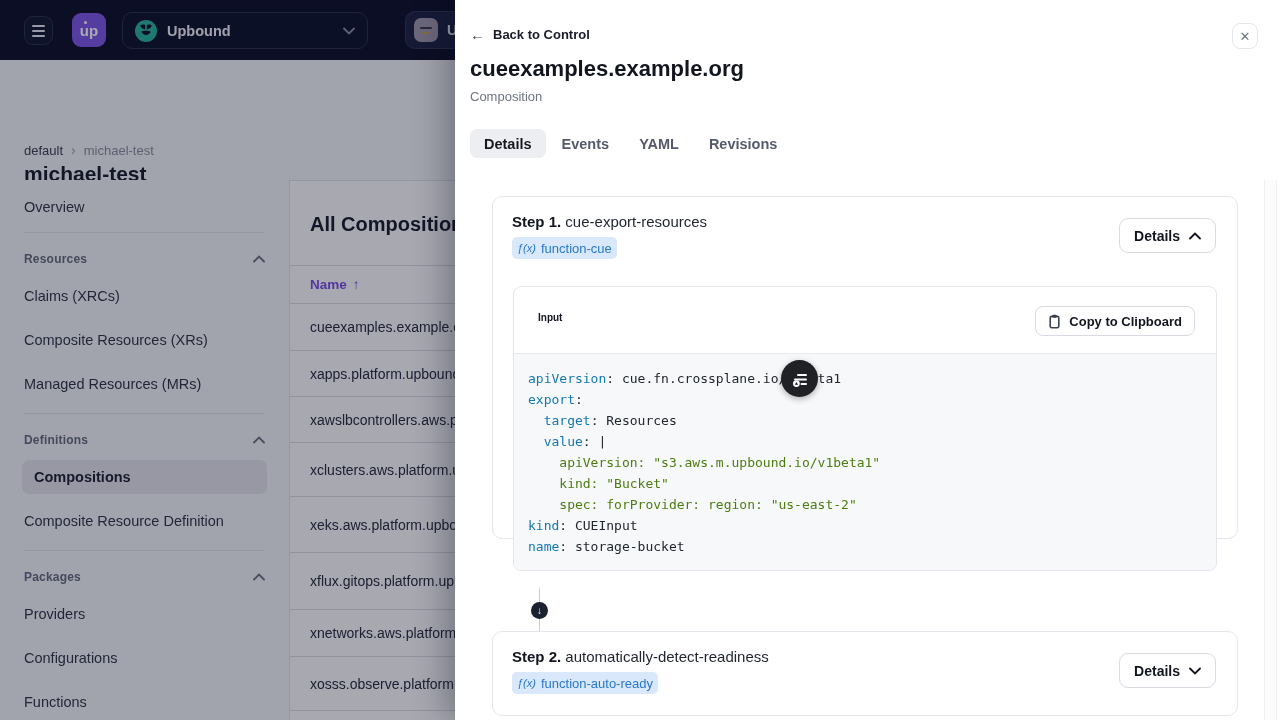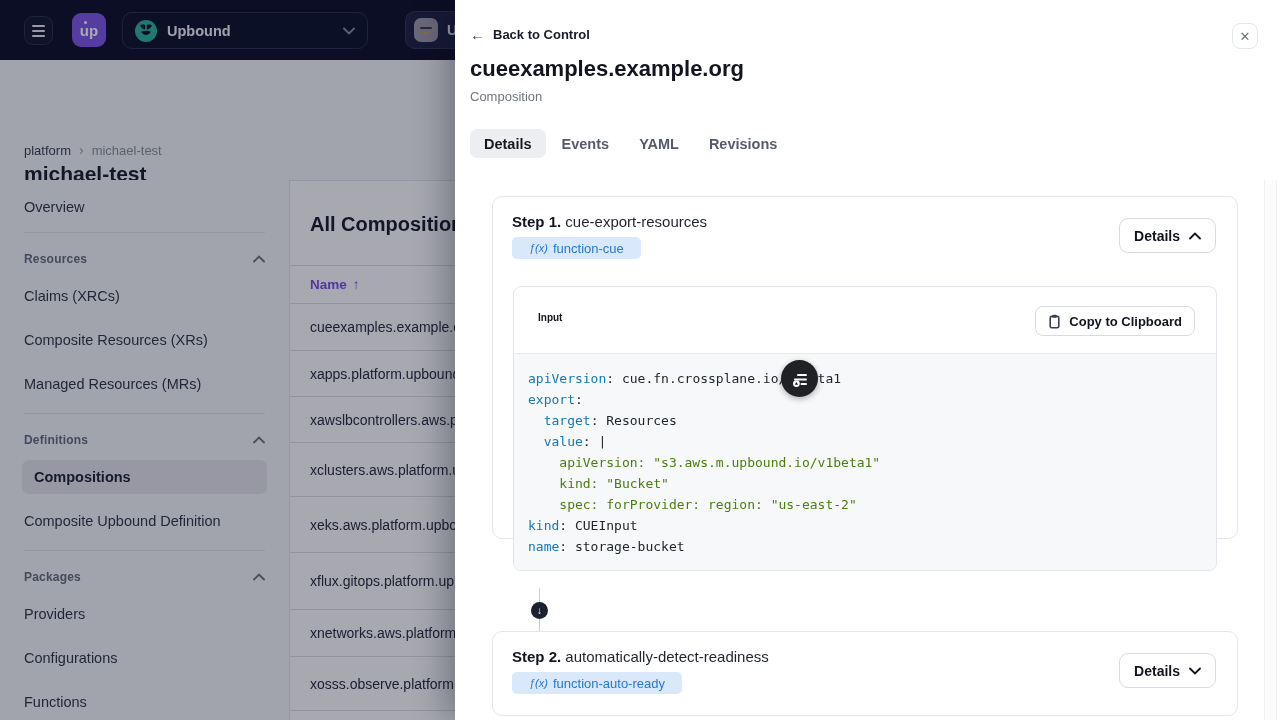--- a/index.html
+++ b/index.html
@@ -52,21 +52,21 @@
   .panel-sub { position:absolute; left:15px; top:89px; font-size:13px; color:#6E7480; }
   .tabs { position:absolute; left:15px; top:129px; display:flex; }
   .tab { height:29px; padding:0 14px; margin-right:2px; display:flex; align-items:center; border-radius:7px; font-size:14.5px; font-weight:600; color:#555B6A; cursor:pointer; }
   .tab.active { background:#EDEEF1; color:#15181F; font-weight:bold; }
 
   .step-card { position:absolute; left:37px; width:746px; background:#fff; border:1px solid #E4E6EB; border-radius:10px; }
   #step1 { top:196px; height:343px; }
   #step2 { top:631px; height:85px; }
   .step-title { position:absolute; left:19px; top:16px; font-size:15px; color:#1F2430; }
   .step-title b { color:#12151F; }
-  .fn-badge { position:absolute; left:19px; top:40px; height:22px; display:inline-flex; align-items:center; gap:5px; background:#D9E9FB; border-radius:5px; padding:0 17px; font-size:13px; color:#2878CC; cursor:pointer; }
+  .fn-badge { position:absolute; left:19px; top:40px; height:22px; display:inline-flex; align-items:center; gap:5px; background:#D9E9FB; border-radius:5px; padding:0 5px; font-size:13px; color:#2878CC; cursor:pointer; }
   .fn-badge .fx { font-size:11px; font-style:italic; }
   .details-btn { position:absolute; right:21px; top:21px; height:35px; padding:0 14px; border:1px solid #D8DBE1; border-radius:9px; background:#fff; display:flex; align-items:center; gap:9px; font-size:14px; font-weight:bold; color:#12151F; cursor:pointer; }
 
   .inner-card { position:absolute; left:20px; top:89px; width:704px; height:285px; border:1px solid #E4E6EB; border-radius:8px; background:#fff; }
   .inner-head { position:absolute; left:0; right:0; top:0; height:67px; border-bottom:1px solid #E8EAEE; }
   .inner-title { position:absolute; left:24px; top:25px; font-size:10px; font-weight:bold; color:#12151F; }
   .copy-btn { position:absolute; right:21px; top:19px; height:30px; padding:0 12px; border:1px solid #D8DBE1; border-radius:8px; background:#fff; display:flex; align-items:center; gap:8px; font-size:13px; font-weight:bold; color:#12151F; cursor:pointer;text-align:center; }
   .code-block { position:absolute; left:0; right:0; top:67px; bottom:0; background:#F6F8F9; border-radius:0 0 8px 8px; padding:14px 0 0 14px; font-family:"DejaVu Sans Mono",monospace; font-size:13px; overflow:hidden; }
   .code-line { height:21px; line-height:21px; white-space:pre; }
   .c-key { color:#1478B4; }
@@ -112,21 +112,21 @@
       <span class="avatar-sq">
           <i></i>
           <em></em>
         </span>
       <span class="acct-label">U</span>
     </div>
   </header>
 
   <div class="page-head">
     <div class="crumbs">
-      <span>platform</span>
+      <span>default</span>
       <span class="sep">›</span>
       <span class="current">michael-test</span>
     </div>
     <div class="page-title">michael-test</div>
     <div class="page-sub">Control Plane</div>
   </div>
 
   <aside class="sidebar">
     <div class="side-item" style="top:14px">Overview</div>
     <div class="side-div" style="top:52px"></div>
@@ -140,21 +140,21 @@
     <div class="side-item" style="top:147px">Composite Resources (XRs)</div>
     <div class="side-item" style="top:191px">Managed Resources (MRs)</div>
     <div class="side-div" style="top:233px"></div>
     <div class="side-head" style="top:251px">
       <span>Definitions</span>
       <svg width="12" height="8" viewBox="0 0 12 8">
           <path d="M1 6.5 L6 1.5 L11 6.5" fill="none" stroke="#6B7280" stroke-width="1.8" stroke-linecap="round"></path>
         </svg>
     </div>
     <div class="side-item active-pill" style="top:280px">Compositions</div>
-    <div class="side-item" style="top:328px">Composite Upbound Definition</div>
+    <div class="side-item" style="top:328px">Composite Resource Definition</div>
     <div class="side-div" style="top:370px"></div>
     <div class="side-head" style="top:388px">
       <span>Packages</span>
       <svg width="12" height="8" viewBox="0 0 12 8">
           <path d="M1 6.5 L6 1.5 L11 6.5" fill="none" stroke="#6B7280" stroke-width="1.8" stroke-linecap="round"></path>
         </svg>
     </div>
     <div class="side-item" style="top:421px">Providers</div>
     <div class="side-item" style="top:465px">Configurations</div>
     <div class="side-item" style="top:509px">Functions</div>

